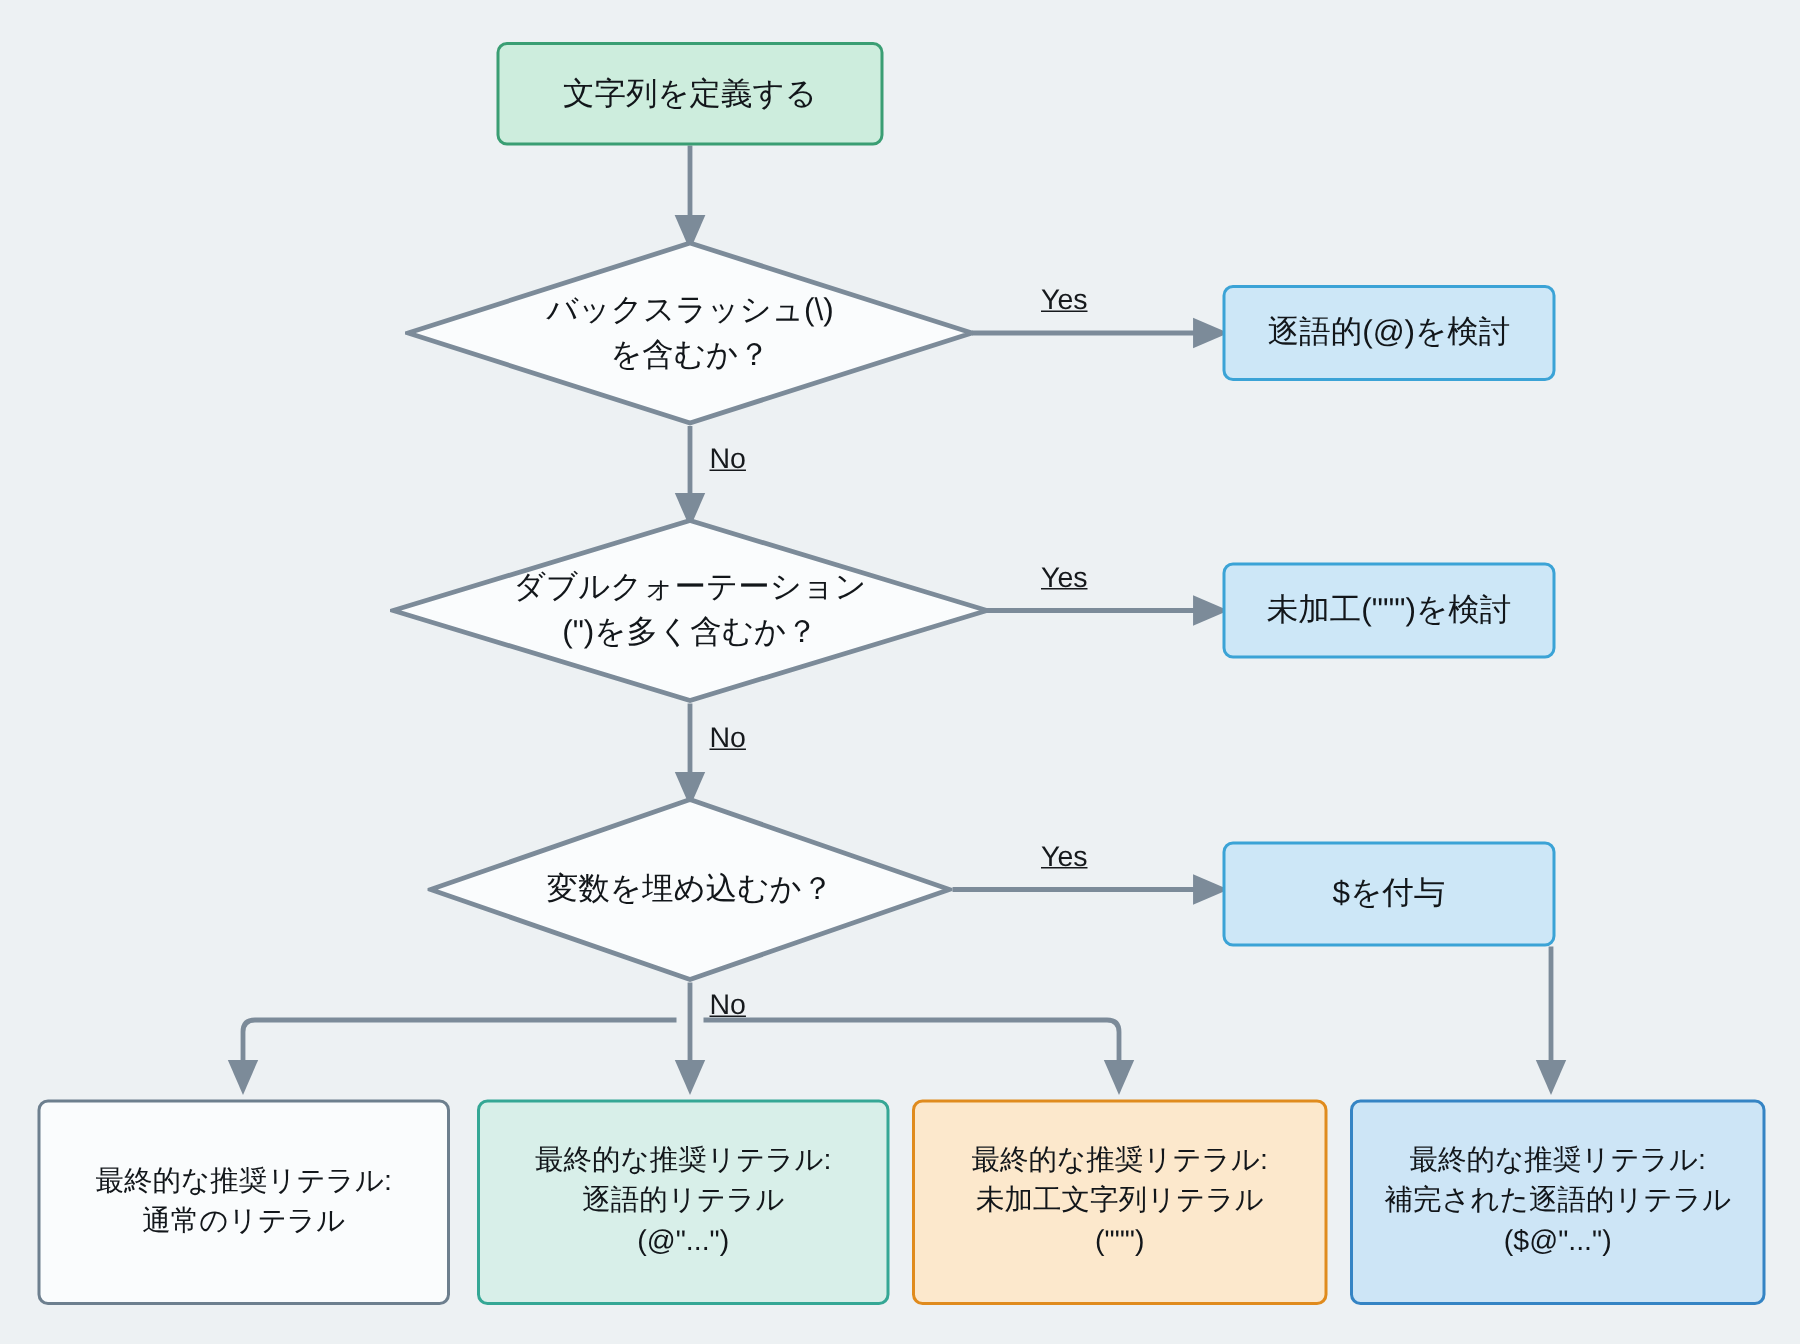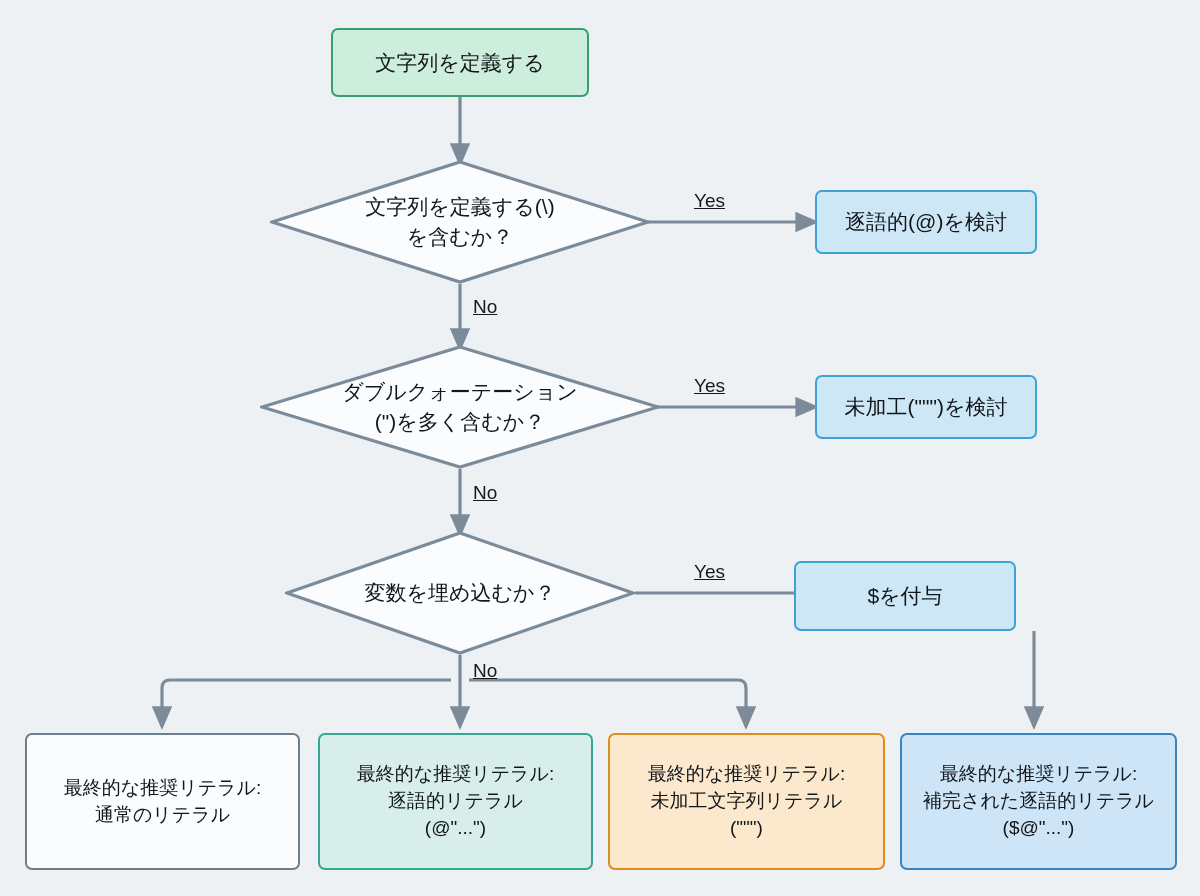--- a/index.html
+++ b/index.html
@@ -138,21 +138,21 @@
   </svg>
 
   <div class="node rect n-start" style="left:331px; top:28px; width:258px; height:69px;">
     <span>文字列を定義する</span>
   </div>
 
   <div class="node diamond" style="left:270px; top:160px; width:380px; height:124px;">
     <svg class="dshape" viewBox="0 0 380 124" preserveAspectRatio="none">
       <polygon points="190,2 378,62 190,122 2,62" fill="#fafcfd" stroke="#7c8b99" stroke-width="3.2"></polygon>
     </svg>
-    <span class="dlabel">文字列を定義する(\)
+    <span class="dlabel">バックスラッシュ(\)
 を含むか？</span>
   </div>
 
   <div class="node diamond" style="left:260px; top:345px; width:400px; height:124px;">
     <svg class="dshape" viewBox="0 0 400 124" preserveAspectRatio="none">
       <polygon points="200,2 398,62 200,122 2,62" fill="#fafcfd" stroke="#7c8b99" stroke-width="3.2"></polygon>
     </svg>
     <span class="dlabel">ダブルクォーテーション
 (")を多く含むか？</span>
   </div>
@@ -165,21 +165,21 @@
     <span>未加工(""")を検討</span>
   </div>
 
   <div class="node diamond" style="left:285px; top:531px; width:350px; height:124px;">
     <svg class="dshape" viewBox="0 0 350 124" preserveAspectRatio="none">
       <polygon points="175,2 348,62 175,122 2,62" fill="#fafcfd" stroke="#7c8b99" stroke-width="3.2"></polygon>
     </svg>
     <span class="dlabel">変数を埋め込むか？</span>
   </div>
 
-  <div class="node rect n-blue" style="left:794px; top:561px; width:222px; height:70px;">
+  <div class="node rect n-blue" style="left:815px; top:561px; width:222px; height:70px;">
     <span>$を付与</span>
   </div>
 
   <div class="node rect n-result-plain" style="left:25px; top:733px; width:275px; height:137px;">
     <span>最終的な推奨リテラル:
 通常のリテラル</span>
   </div>
 
   <div class="node rect n-result-teal" style="left:318px; top:733px; width:275px; height:137px;">
     <span>最終的な推奨リテラル:

